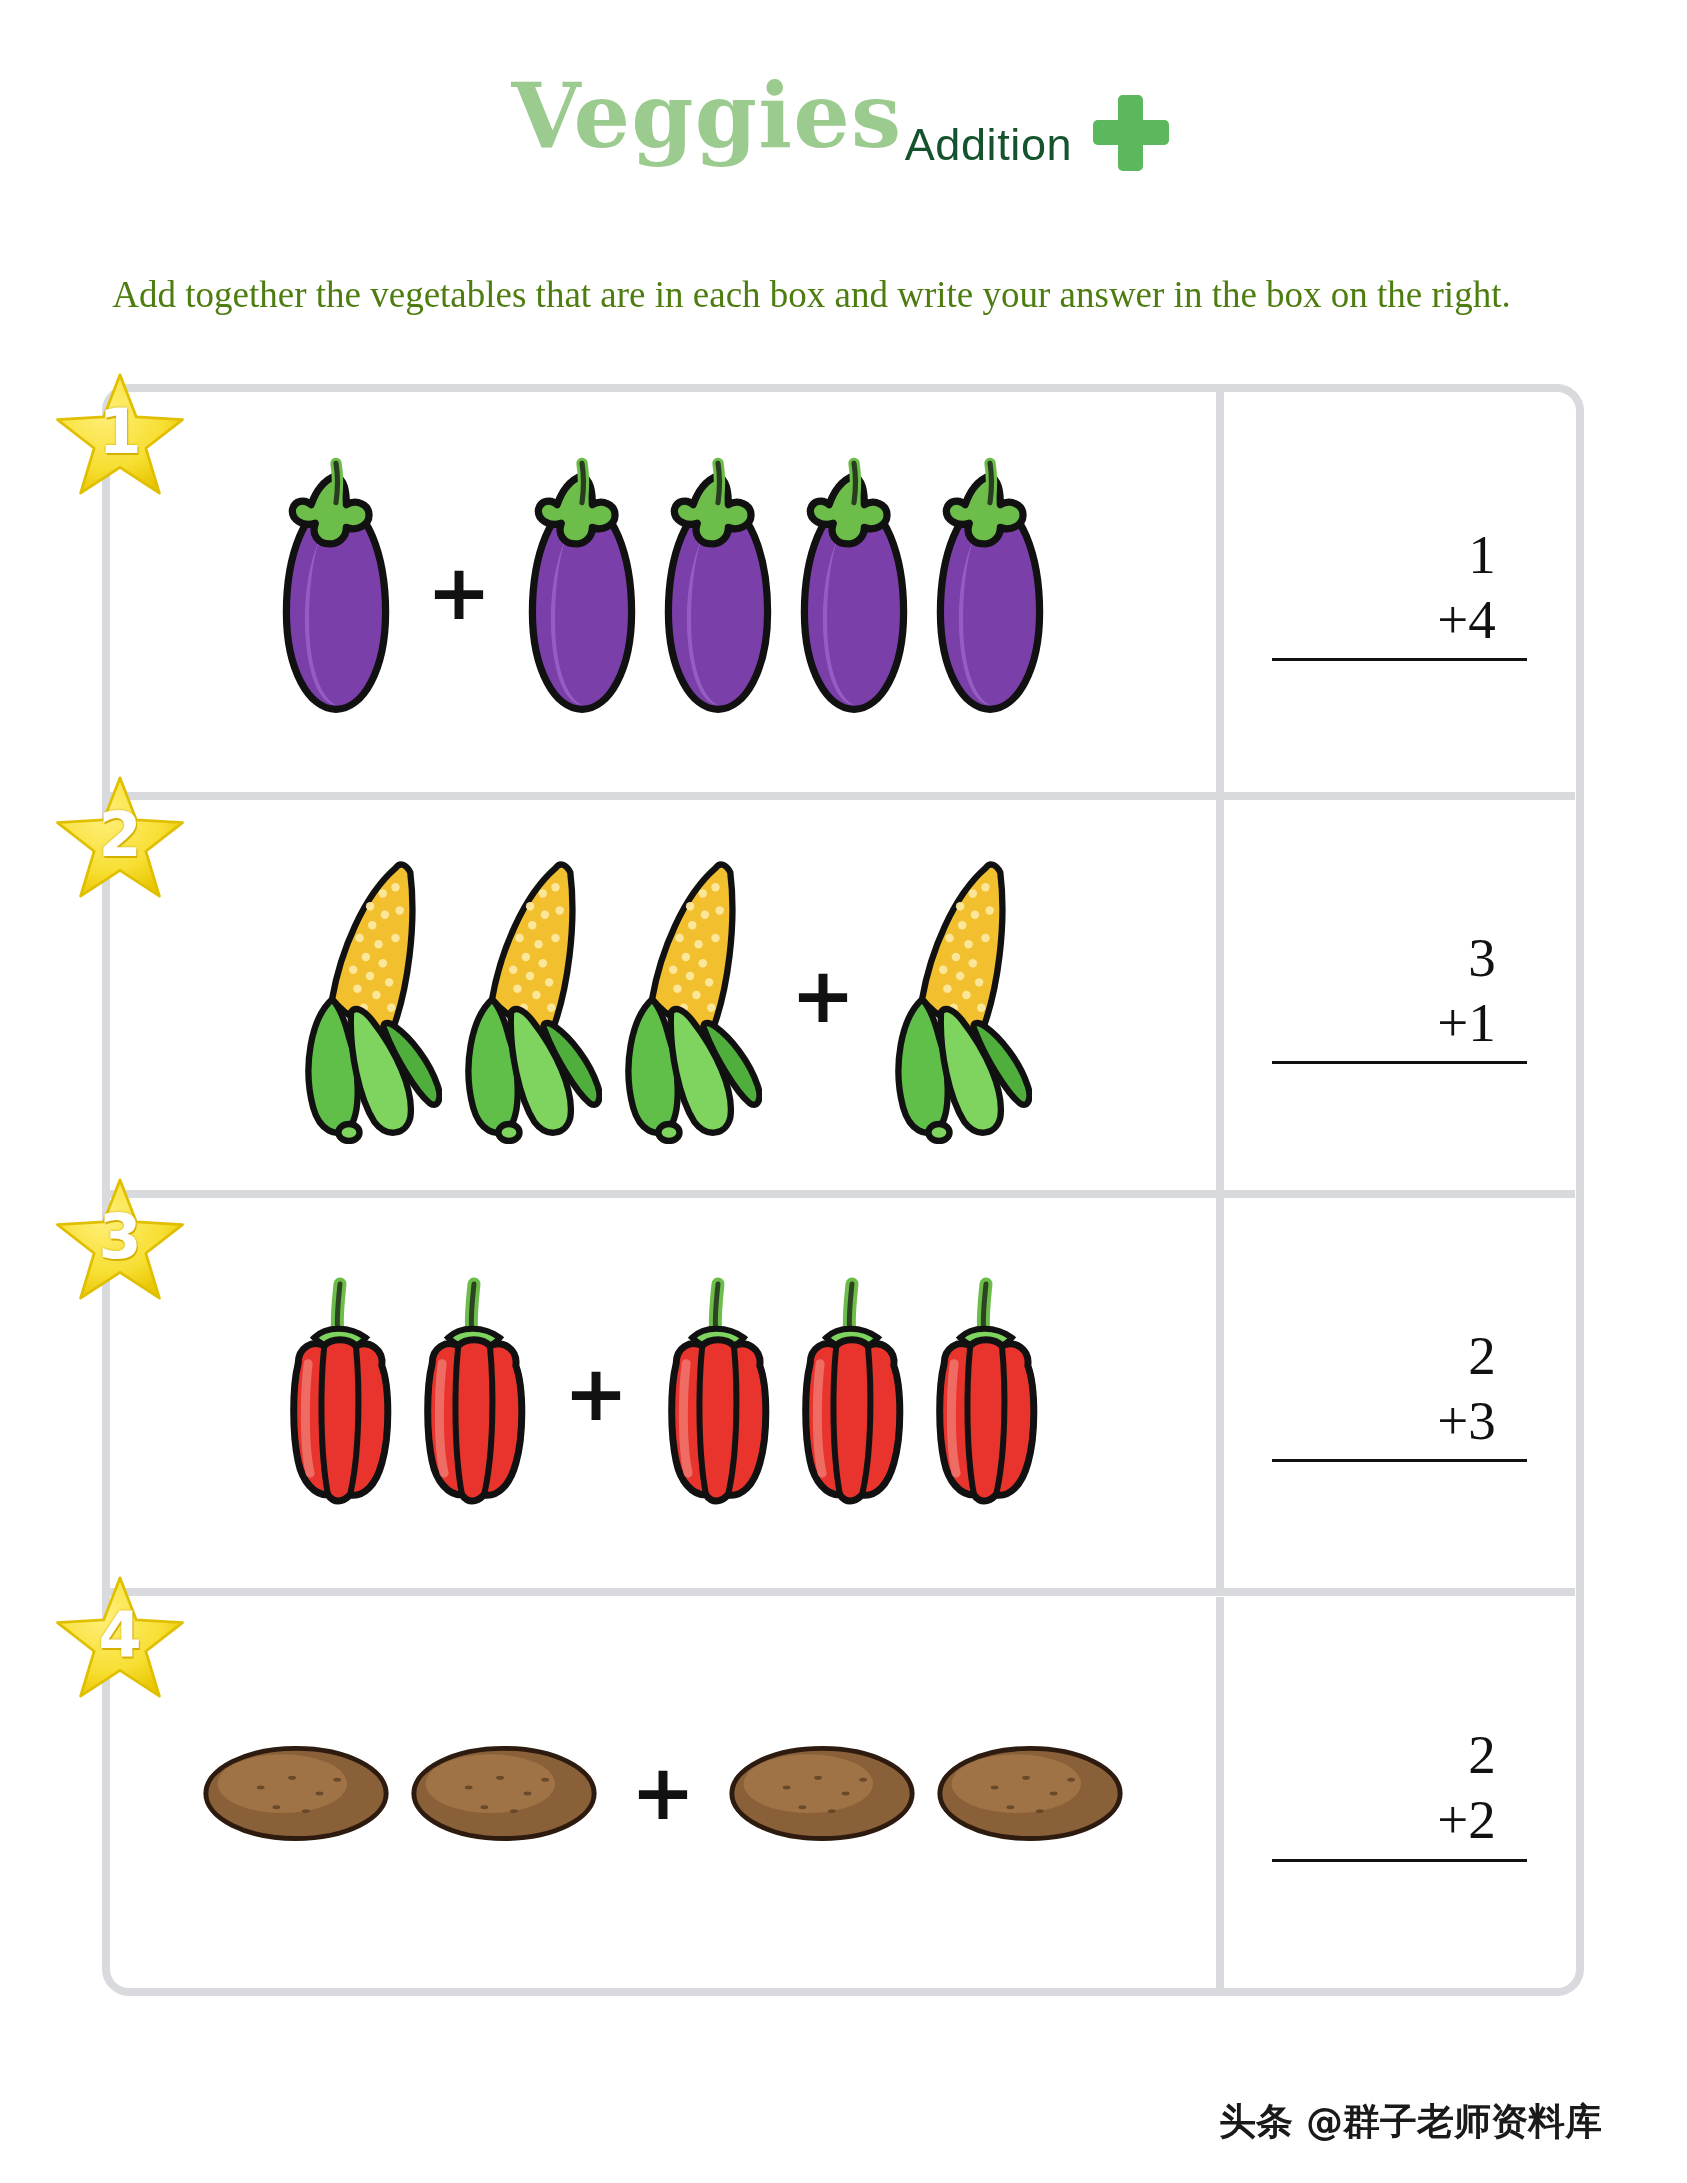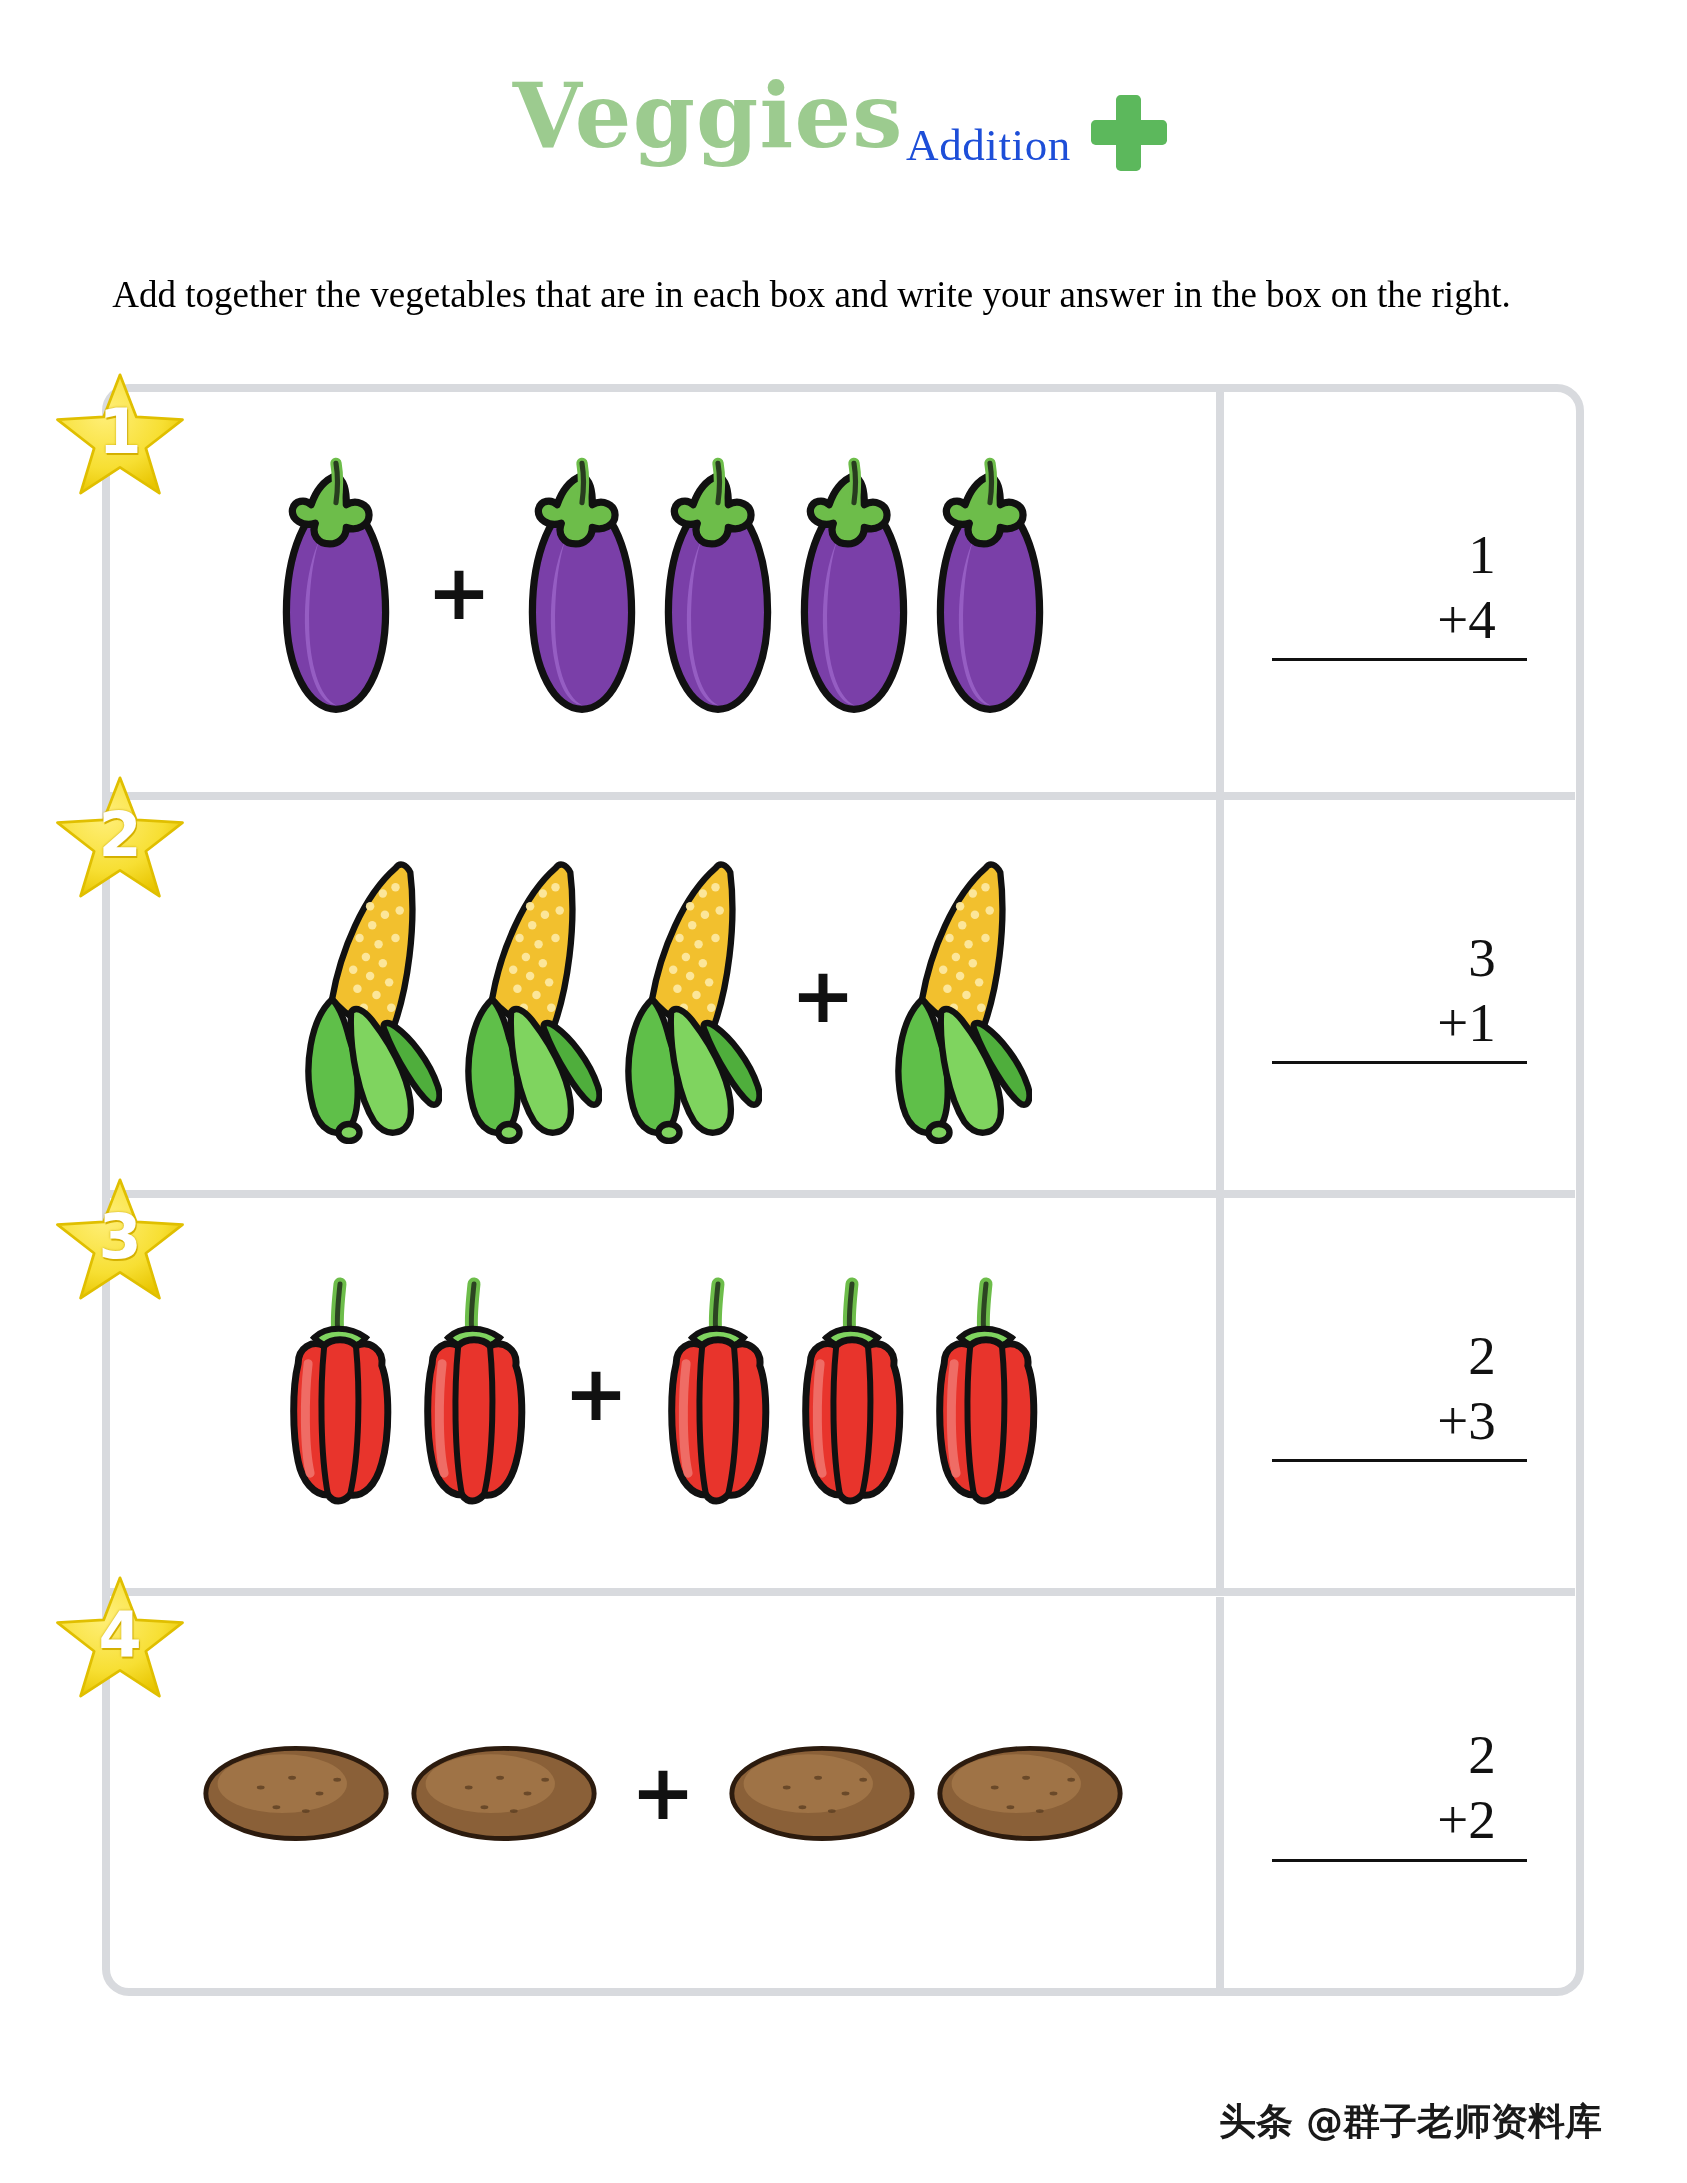--- a/index.html
+++ b/index.html
@@ -32,23 +32,23 @@
     line-height: 1;
     display: inline-block;
     text-align: right;
   }
   .subrow {
     display: inline-block;
     position: relative;
     margin-top: 3.6px;
   }
   .subtitle {
-    font-family: Liberation Serif, serif;
+    font-family: Liberation Sans, sans-serif;
     font-size: 45px;
-    color: #1d4ed8;
+    color: #14532d;
     letter-spacing: 0.6px;
     vertical-align: middle;
   }
   .plus-logo {
     display: inline-block;
     position: relative;
     width: 89px;
     height: 71px;
     vertical-align: middle;
     margin-left: 12px;
@@ -68,21 +68,21 @@
   }
 
   .instructions {
     position: absolute;
     top: 273px;
     left: 0;
     width: 1623px;
     text-align: center;
     font-family: "Liberation Serif", serif;
     font-size: 37px;
-    color: #000000;
+    color: #4d7c0f;
   }
 
   
   .sheet {
     position: absolute;
     left: 102px;
     top: 384px;
     width: 1482px;
     height: 1612px;
     border: 8.3px solid #d8dade;

